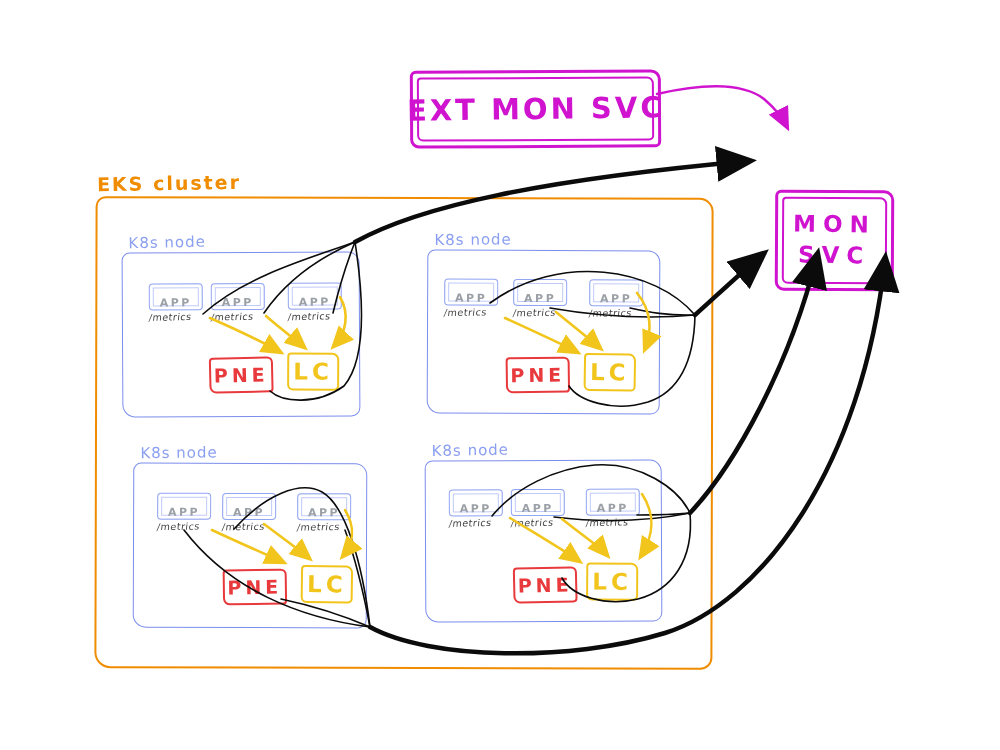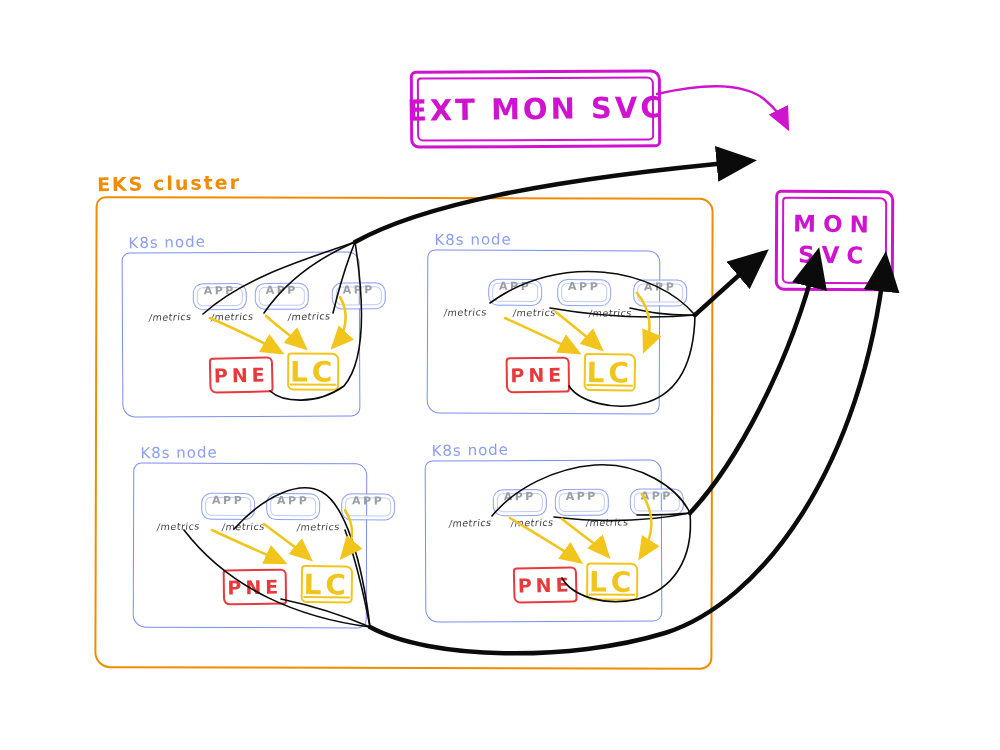--- a/index.html
+++ b/index.html
@@ -31,39 +31,39 @@
   .knode{
     position:absolute;border:1.8px solid #7b8ded;border-radius:8px 12px 9px 13px;
   }
   .klabel{
     position:absolute;top:-20px;left:6px;color:#8b9ff0;font-size:15px;letter-spacing:1px;
     transform:rotate(-0.8deg);
   }
   
   .appgrp{position:absolute;width:54px;}
   .appbox{
-    width:52px;height:25px;border:1.5px solid #92a5f2;border-radius:10px;
+    width:52px;height:25px;border:1.5px solid #92a5f2;border-radius:4px;
     box-shadow:inset 0 0 0 3px #ffffff, inset 0 0 0 4px #c0caf8;
-    display:flex;align-items:flex-start;justify-content:center;margin-left:44px;
+    display:flex;align-items:flex-end;justify-content:center;
   }
   .appbox span{color:#9aa0a6;font-size:11px;font-weight:bold;letter-spacing:2.5px;}
   .metrics{
     margin-top:1px;color:#3f3f3f;font-size:9.5px;letter-spacing:0.5px;
     transform:skewX(-8deg) rotate(-1deg);white-space:nowrap;
   }
   
   .pne{
     position:absolute;width:60px;height:32px;border:2.5px solid #e8393c;border-radius:4px 6px 4px 7px;
     color:#e8393c;font-size:19px;font-weight:bold;letter-spacing:4px;
     display:flex;align-items:center;justify-content:center;transform:rotate(-1deg);
   }
   .lc{
     position:absolute;width:48px;height:34px;border:2.5px solid #f2c51d;border-radius:4px 7px 5px 6px;
-    color:#f2c51d;font-size:28px;font-weight:bold;letter-spacing:4px;
-    display:flex;align-items:center;justify-content:center;transform:rotate(0.6deg);text-decoration:underline;
+    color:#f2c51d;font-size:23px;font-weight:bold;letter-spacing:4px;
+    display:flex;align-items:center;justify-content:center;transform:rotate(0.6deg);
   }
   svg.wires{position:absolute;left:0;top:0;pointer-events:none;}
 </style>
 </head>
 <body>
 
 <div class="canvas">
 
   <div class="magbox" style="left:410px;top:70px;width:245px;height:72px;transform:rotate(-0.3deg);">
     <div class="inner">

